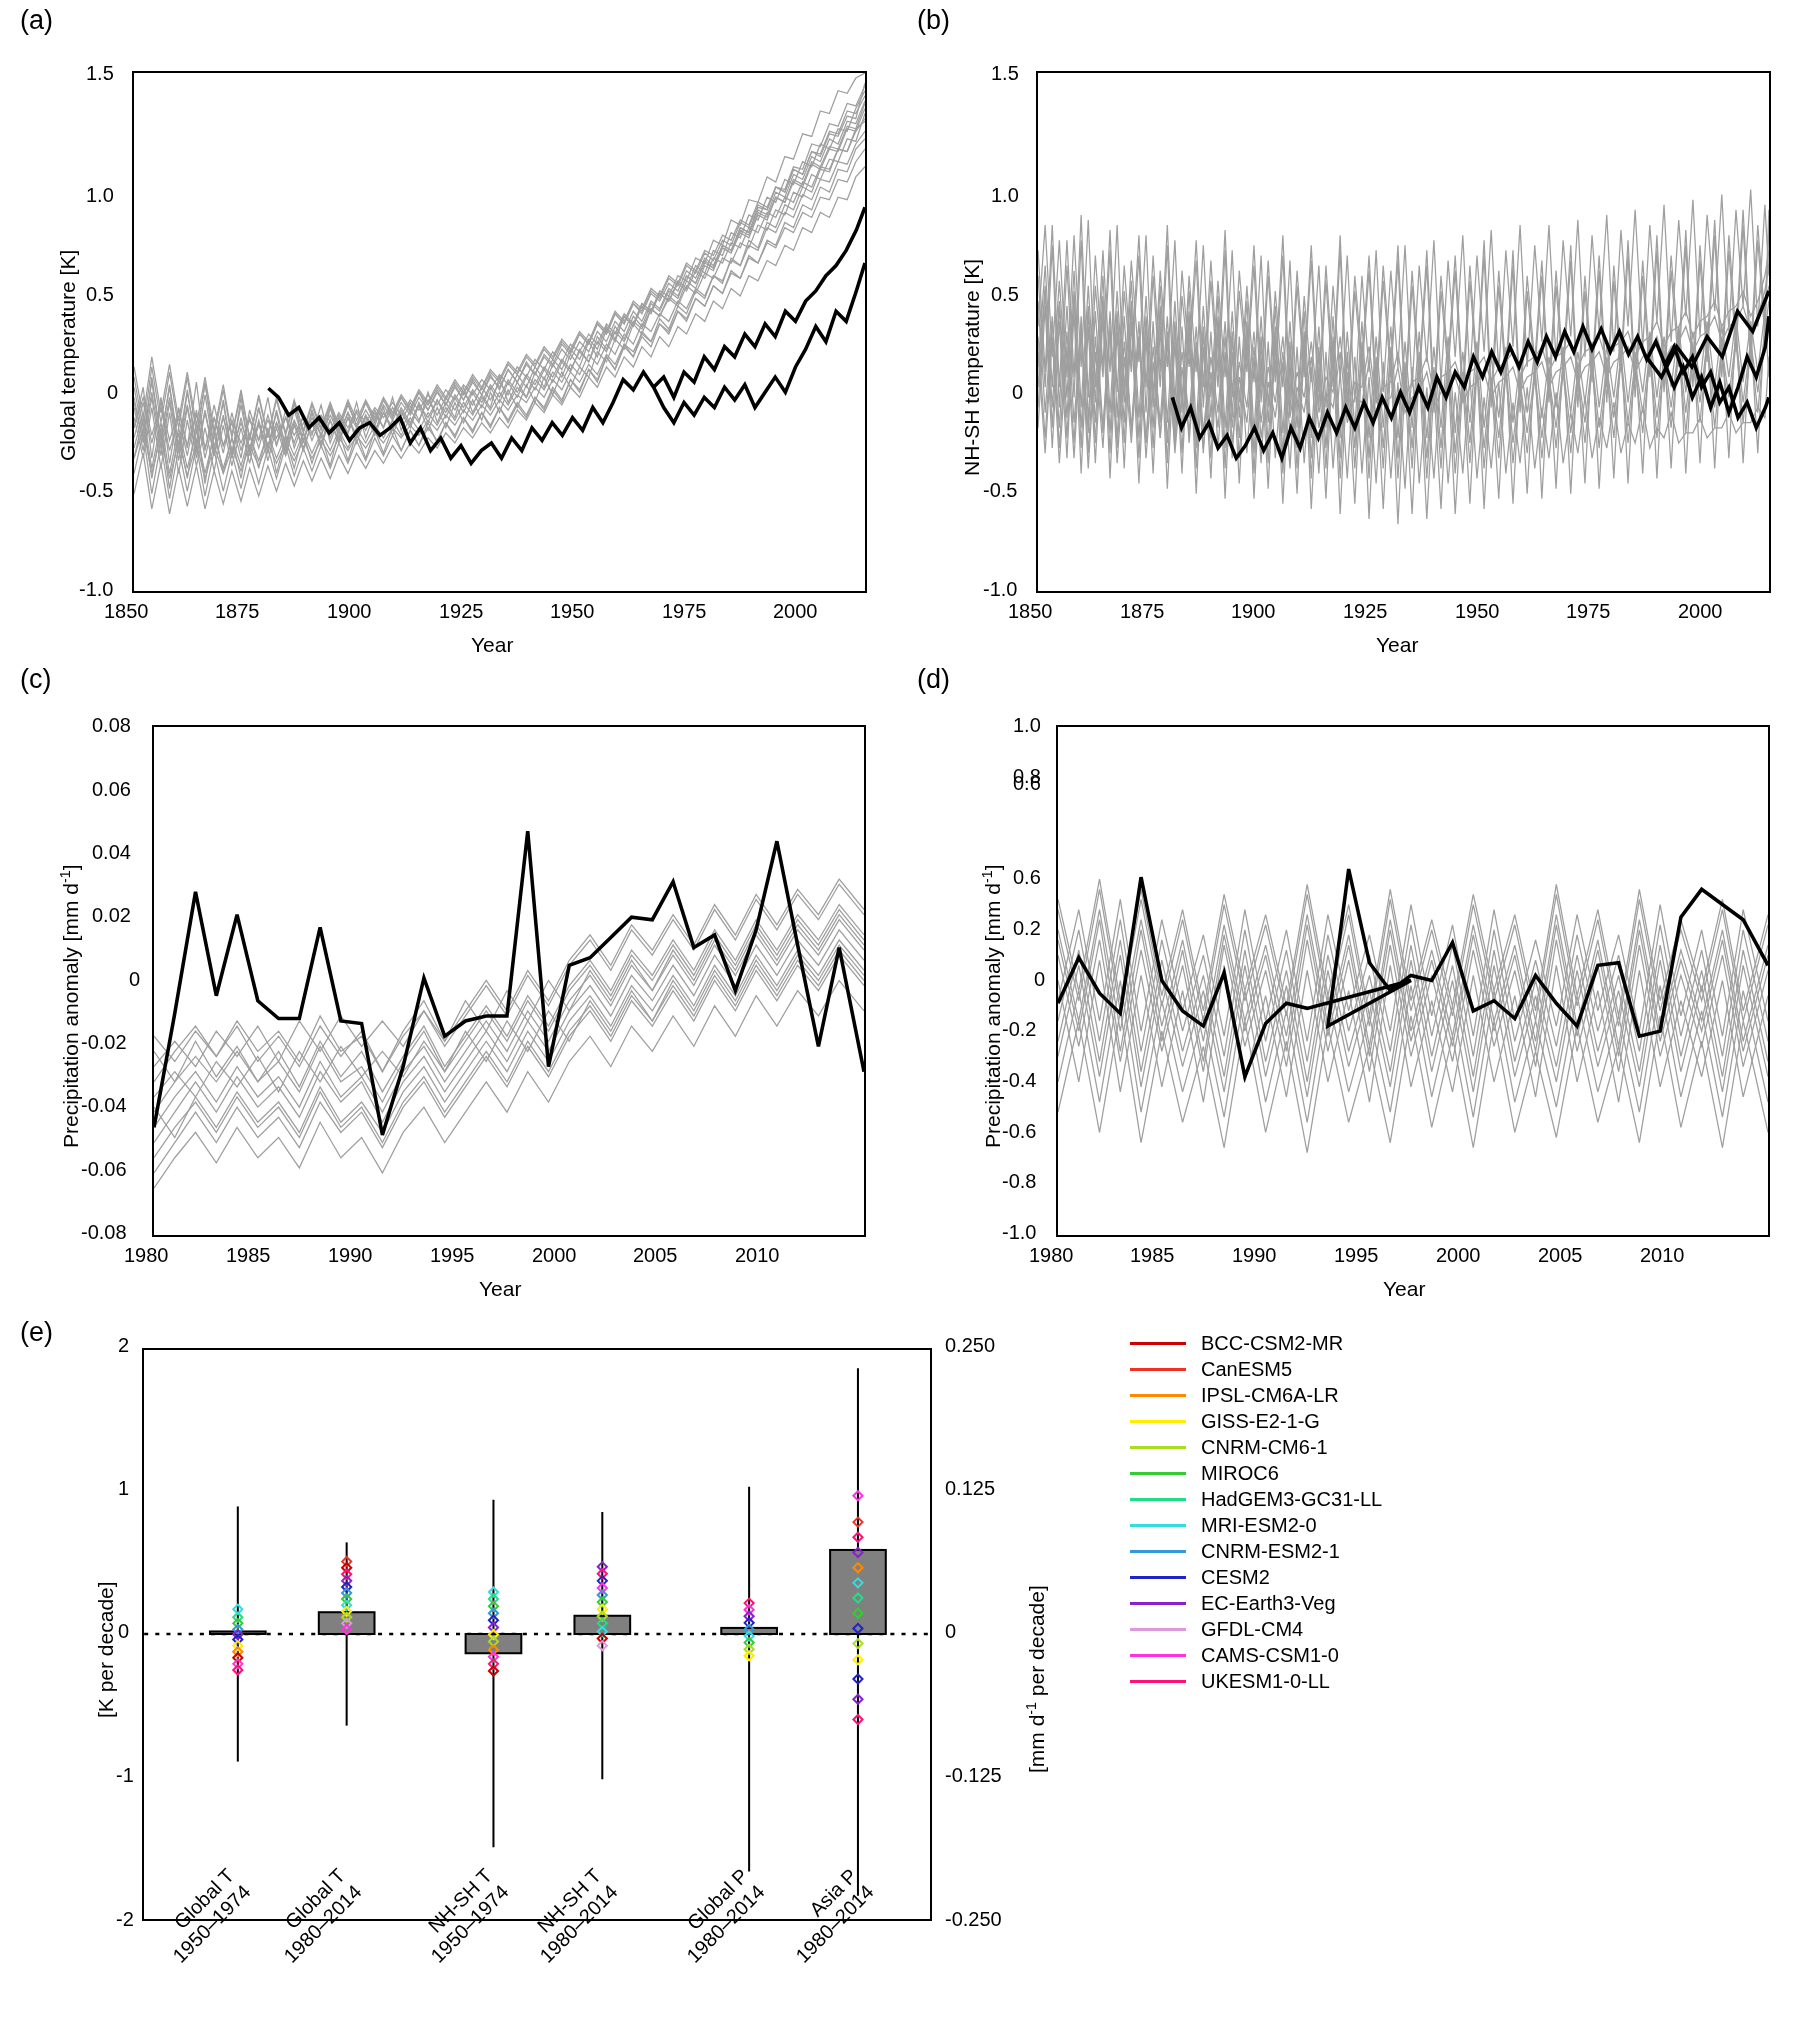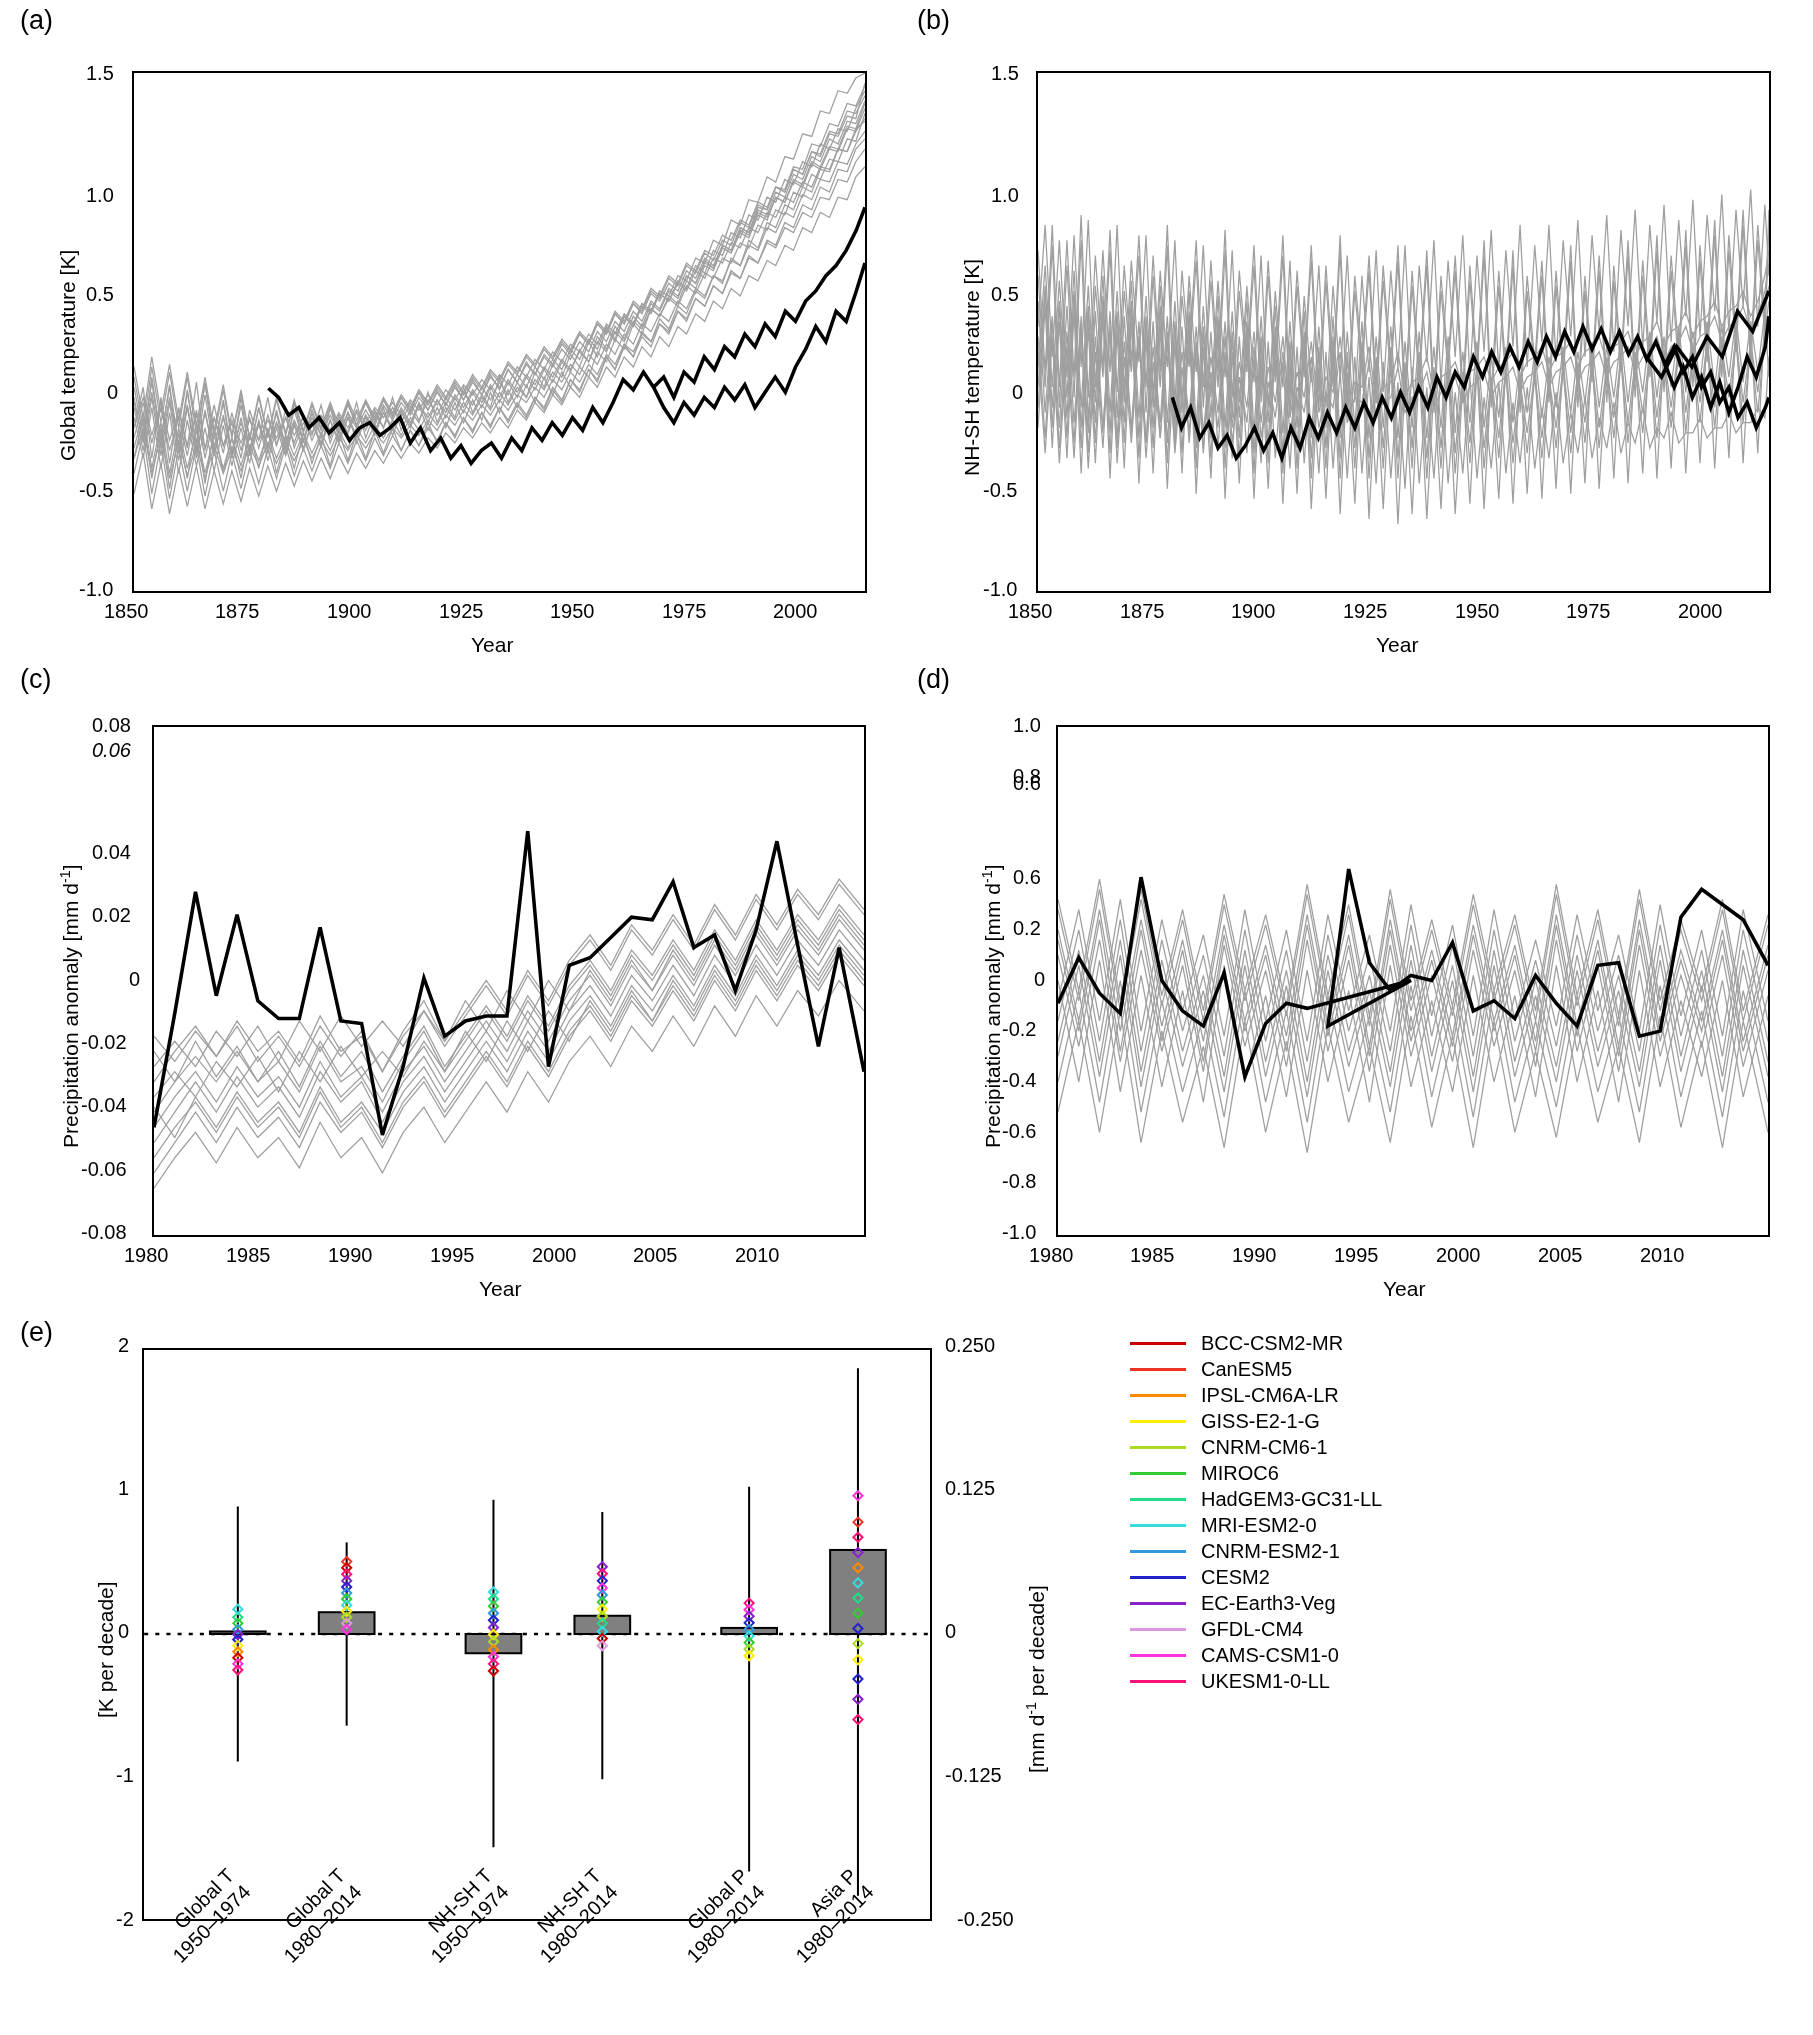--- a/index.html
+++ b/index.html
@@ -176,21 +176,21 @@
     <path stroke="#000000" stroke-width="7" fill="none" d="M0,790 L41,565 L82,325 L123,530 L164,370 L205,540 L246,575 L287,575 L328,395 L369,580 L410,585 L451,805 L492,670 L533,495 L574,610 L615,580 L656,570 L697,570 L738,205 L779,670 L820,470 L861,455 L902,415 L943,375 L984,380 L1025,305 L1066,435 L1107,410 L1148,520 L1189,400 L1230,225 L1271,430 L1312,630 L1353,435 L1402,680"></path>
   </svg>
 </div>
 <div class="tick-label" style="left:81px; top:1221px;text-align:right;">-0.08</div>
 <div class="tick-label" style="left:81px; top:1158px;">-0.06</div>
 <div class="tick-label" style="left:81px; top:1094px;">-0.04</div>
 <div class="tick-label" style="left:81px; top:1031px;">-0.02</div>
 <div class="tick-label" style="left:129px; top:968px;">0</div>
 <div class="tick-label" style="left:92px; top:904px;">0.02</div>
 <div class="tick-label" style="left:92px; top:841px;">0.04</div>
-<div class="tick-label" style="left:92px; top:739px;font-style:italic;">0.06</div>
+<div class="tick-label" style="left:92px; top:778px;">0.06</div>
 <div class="tick-label" style="left:92px; top:714px;">0.08</div>
 
 <div class="tick-label" style="left:124px; top:1244px;">1980</div>
 <div class="tick-label" style="left:226px; top:1244px;">1985</div>
 <div class="tick-label" style="left:328px; top:1244px;">1990</div>
 <div class="tick-label" style="left:430px; top:1244px;">1995</div>
 <div class="tick-label" style="left:532px; top:1244px;">2000</div>
 <div class="tick-label" style="left:633px; top:1244px;">2005</div>
 <div class="tick-label" style="left:735px; top:1244px;">2010</div>
 
@@ -349,21 +349,21 @@
     </g>
   </svg>
 </div>
 
 <div class="tick-label" style="left:116px; top:1908px;">-2</div>
 <div class="tick-label" style="left:116px; top:1764px;">-1</div>
 <div class="tick-label" style="left:118px; top:1620px;">0</div>
 <div class="tick-label" style="left:118px; top:1477px;">1</div>
 <div class="tick-label" style="left:118px; top:1334px;">2</div>
 
-<div class="tick-label" style="left:945px; top:1908px;margin-left:12px;">-0.250</div>
+<div class="tick-label" style="left:945px; top:1908px;">-0.250</div>
 <div class="tick-label" style="left:945px; top:1764px;">-0.125</div>
 <div class="tick-label" style="left:945px; top:1620px;">0</div>
 <div class="tick-label" style="left:945px; top:1477px;">0.125</div>
 <div class="tick-label" style="left:945px; top:1334px;">0.250</div>
 
 <div class="axis-title vertical" style="left:94px; top:1718px;">[K per decade]</div>
 <div class="axis-title vertical" style="left:1023px; top:1773px;">[mm d<span class="sup">-1</span> per decade]</div>
 
 <div class="tick-label" style="left:152px; top:1935px; transform-origin:0 0; transform:rotate(-45deg); text-align:right;">
   <span>Global T</span><br><span>1950–1974</span>

